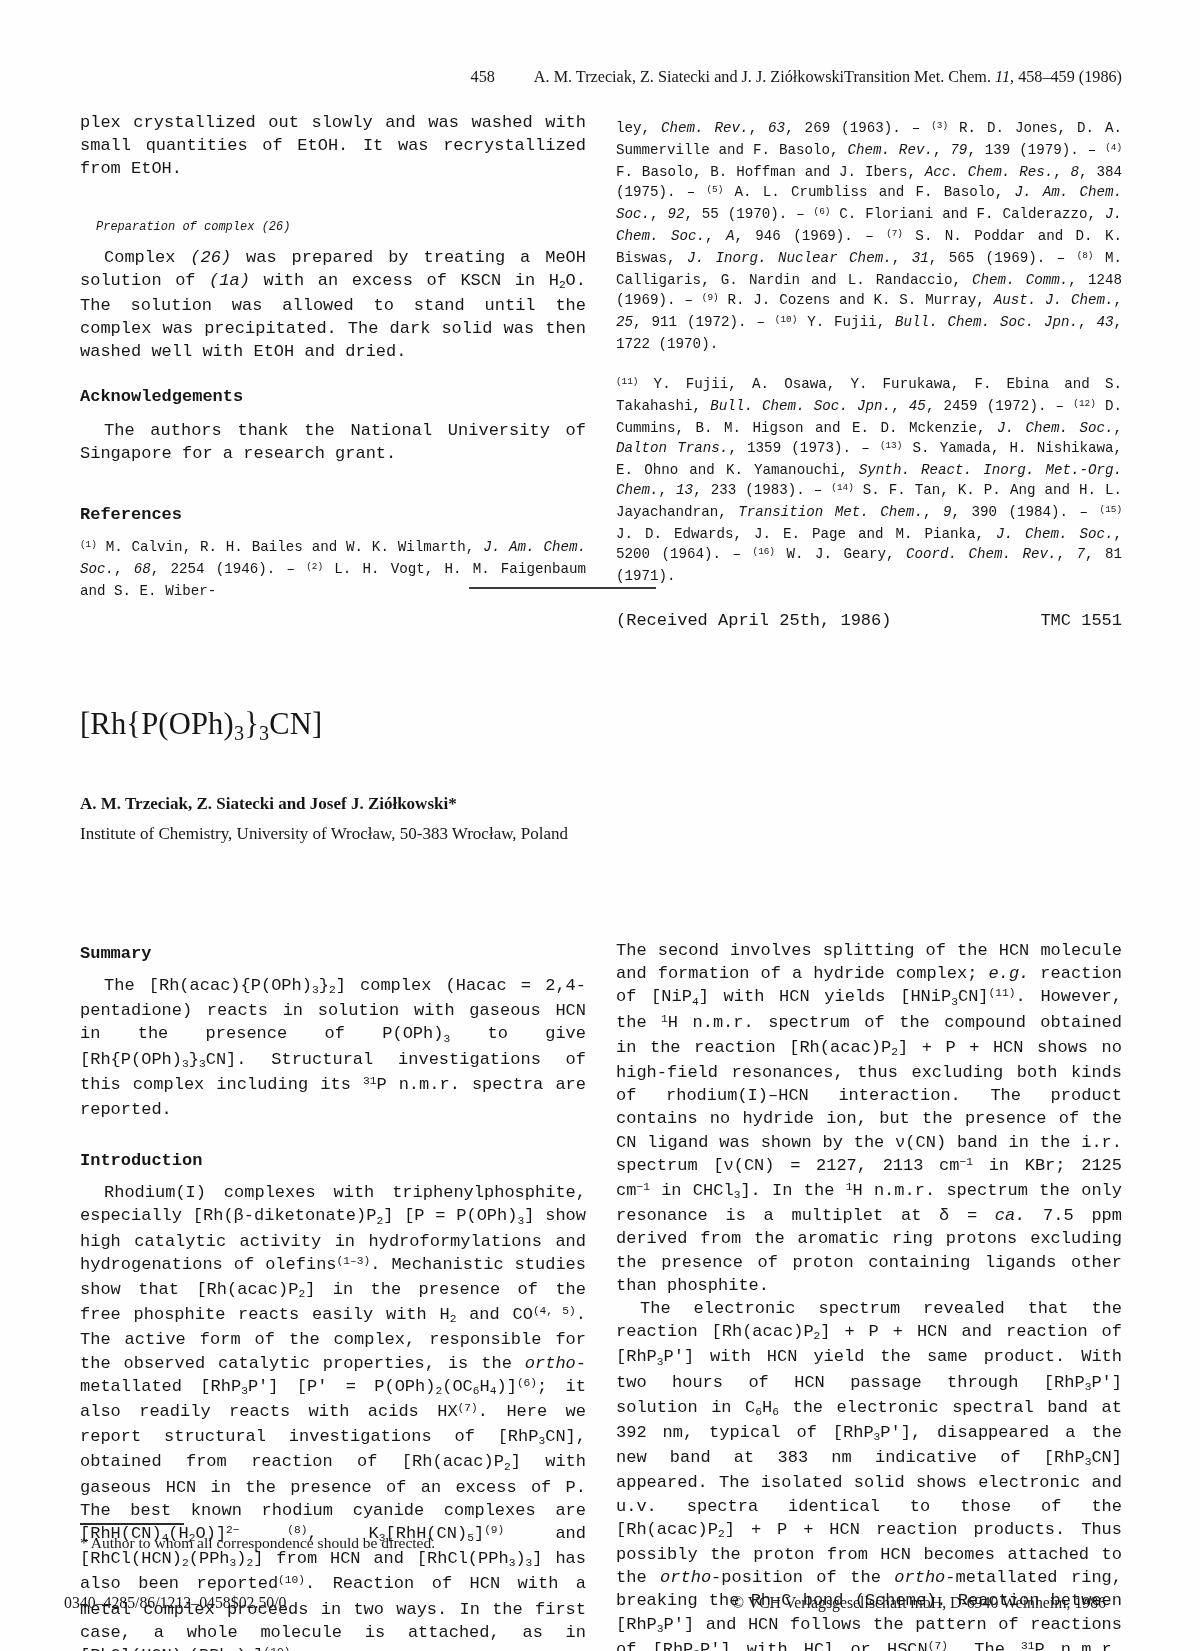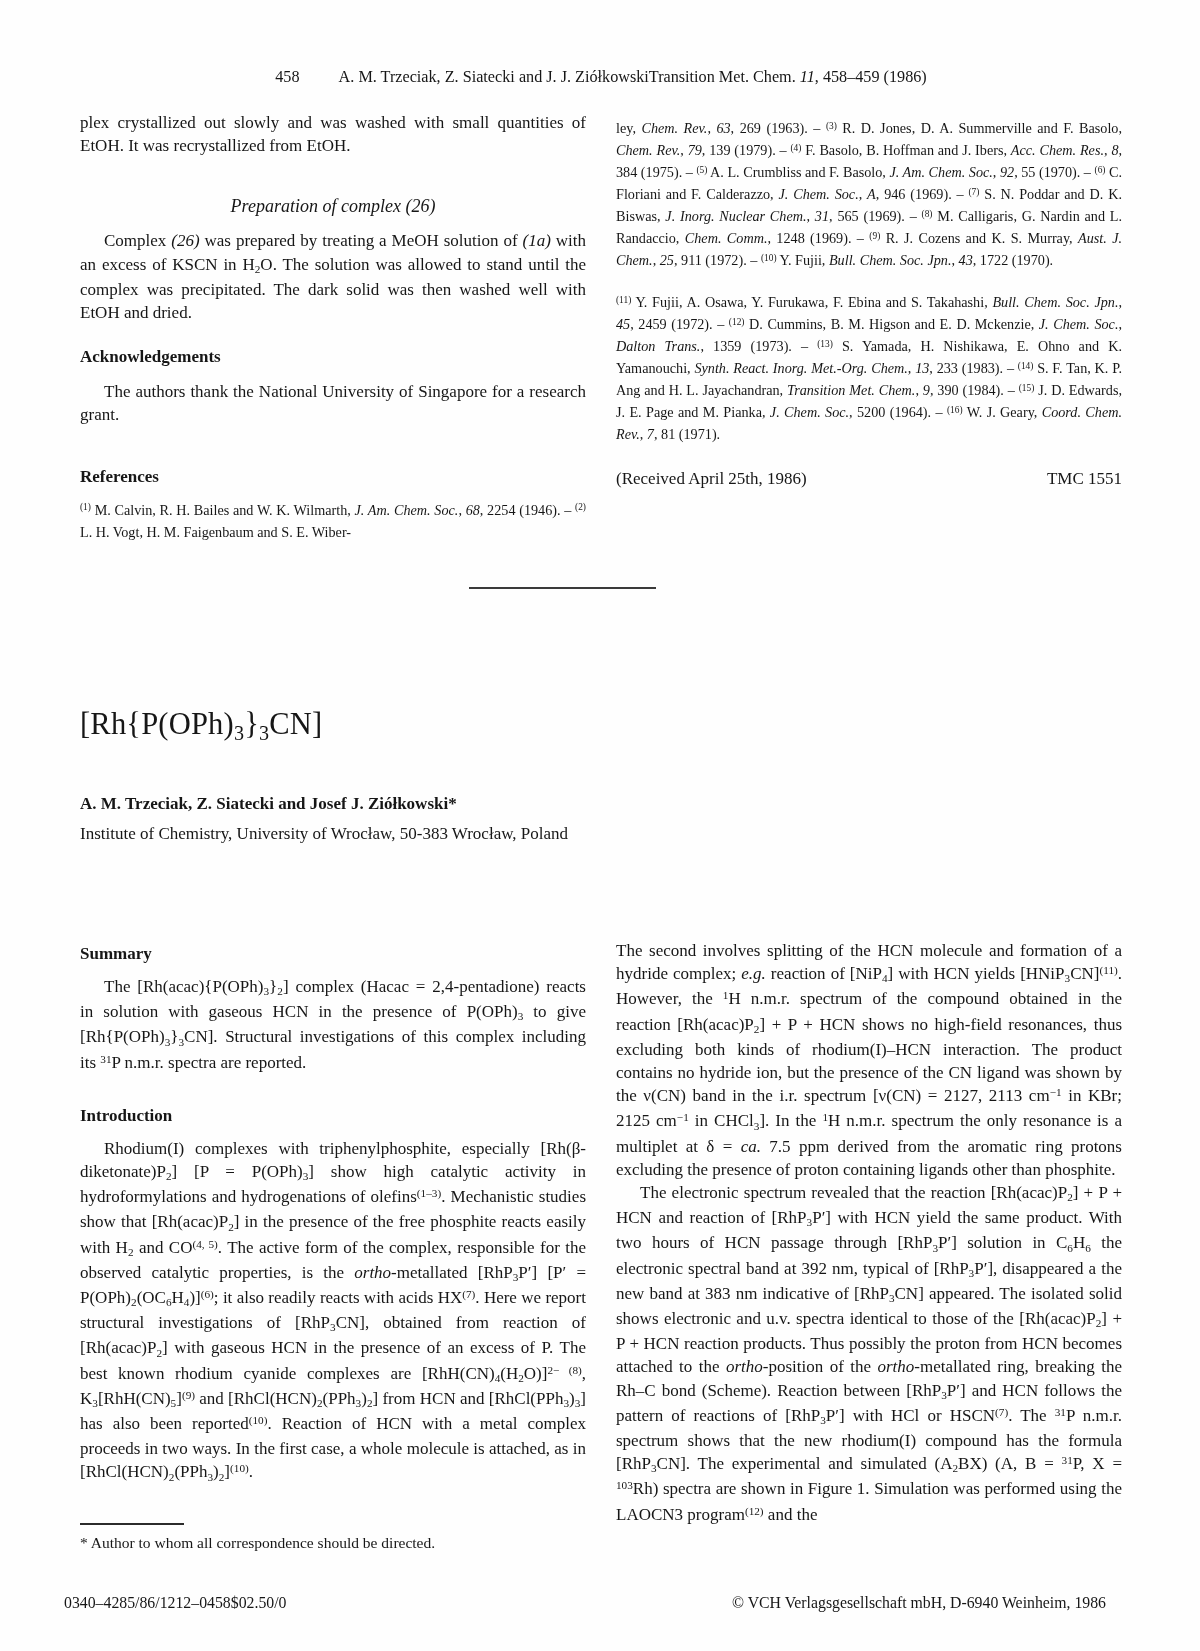--- a/index.html
+++ b/index.html
@@ -9,40 +9,40 @@
     background:#fefefe;
     color:#161616;
     font-family:"Liberation Serif","DejaVu Serif",serif;
     overflow:hidden;
   }
   sup { font-size:66%; vertical-align:baseline; position:relative; top:-0.45em; }
   sub { font-size:66%; vertical-align:baseline; position:relative; top:0.28em; }
 
   .running-head {
     position:absolute; top:68px; left:80px; width:1042px;
-    display:flex; justify-content:center;
+    display:flex; justify-content:flex-end;
     font-size:16.2px;
   }
   .rh-left span + span { margin-left:35px; }
 
-  .col { position:absolute; width:506px; }
+  .col { position:absolute; width:506px;font-family:Liberation Mono, monospace; }
   .a1-left  { top:111px; left:80px; }
   .a1-right { top:112px; left:616px; }
   .a2-left  { top:944px; left:80px; }
   .a2-right { top:939px; left:616px; }
 
   .body-text {
     font-size:17px; line-height:23.2px;
     text-align:justify; margin:0;
   }
   .indent { text-indent:24px; }
 
   .subheading-italic {
     font-style:italic; font-weight:normal;
-    font-size:18px; margin:39px 16px 12px;text-align:center;
+    font-size:12px; margin:39px 16px 12px;
   }
   .subheading-bold { font-size:17px; font-weight:bold; margin:0; }
   .h-ack  { margin:23px 0 13px; }
   .h-refs { margin:40px 0 13px; }
   .h-sum  { margin:0 0 11px; }
   .h-intro{ margin:30px 0 11px; }
 
   .refs-text {
     font-size:14.2px; line-height:20px;
     text-align:justify; margin:0;

